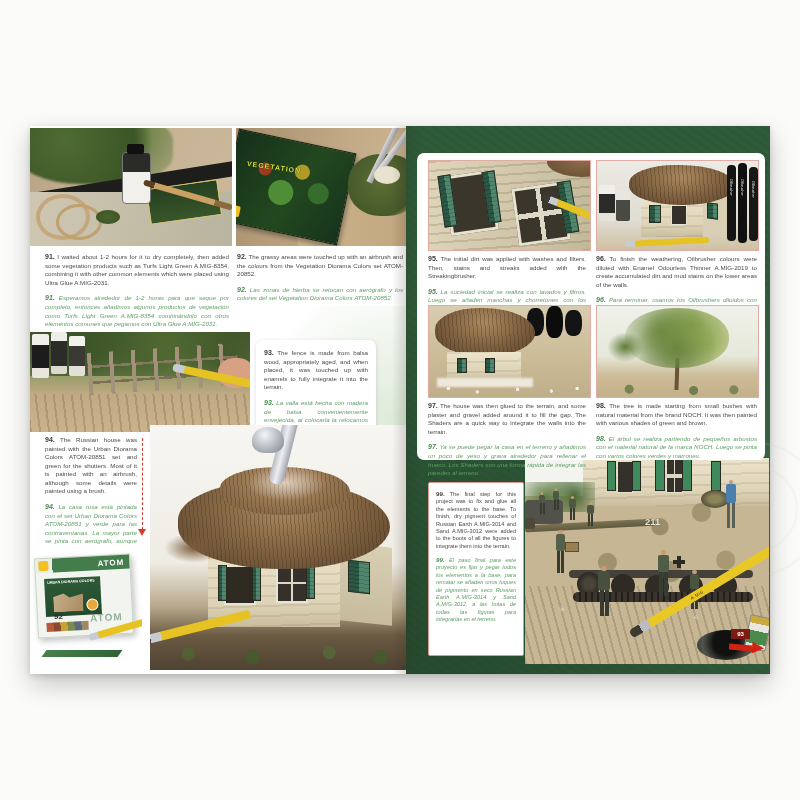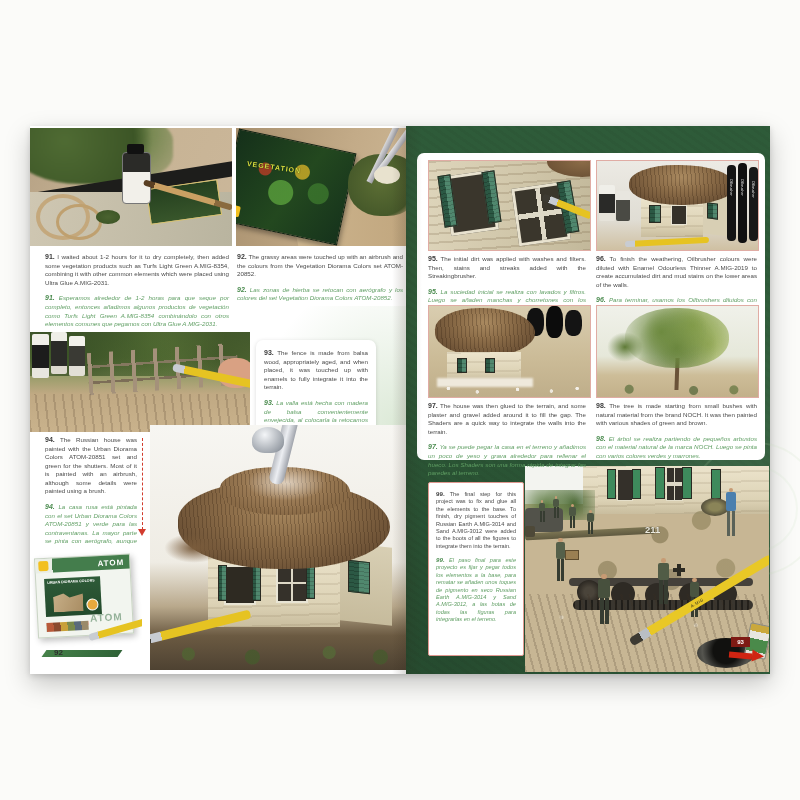--- a/index.html
+++ b/index.html
@@ -26,21 +26,21 @@
   .panel{position:absolute;left:11px;top:27px;width:348px;height:307px;background:#fff;border-radius:7px;z-index:4;}
   .ring{position:absolute;border-radius:50%;pointer-events:none;}
   .roof{position:absolute;border-radius:46% 54% 50% 50%;background:radial-gradient(ellipse at 50% 30%, #aa8a60 0%, #8a6b47 40%, #6d5236 75%, #57402a 100%);}
   .roof::after{content:"";position:absolute;inset:0;border-radius:inherit;background:repeating-linear-gradient(85deg, rgba(50,32,16,.28) 0 1px, transparent 1px 4px);}
   .wallface{background:linear-gradient(#ece4cc,#ddd3b6 70%,#c9bd9e);background-image:repeating-linear-gradient(178deg, rgba(110,90,60,.12) 0 2px, transparent 2px 10px),linear-gradient(#ece4cc,#ddd3b6 70%,#c9bd9e);}
   .shut{position:absolute;background:#3c7a5e;background-image:linear-gradient(90deg, rgba(0,0,0,.28) 50%, rgba(255,255,255,.10) 50%),repeating-linear-gradient(0deg, rgba(0,0,0,.20) 0 1px, transparent 1px 4px);border:1px solid #2a2a22;box-sizing:border-box;}
   .fig{position:absolute;display:flex;flex-direction:column;align-items:center;}
   .fhead{width:28%;aspect-ratio:1;border-radius:50%;background:#c79b74;}
   .fbody{width:64%;height:34%;border-radius:2px;background:#4d5743;}
   .flegs{width:50%;height:46%;background:linear-gradient(90deg,#363c31 42%,transparent 42% 58%,#363c31 58%);}
-  .p92{position:absolute;left:24px;top:522px;font-size:8px;font-weight:bold;color:#2e2e2e;z-index:6;}
+  .p92{position:absolute;left:24px;top:486px;font-size:8px;font-weight:bold;color:#2e2e2e;z-index:6;}
   .bar92{position:absolute;left:14px;top:524px;width:76px;height:7px;background:linear-gradient(100deg,#46824a,#2f6237);transform:skewX(-35deg);z-index:5;}
   .badge93{position:absolute;background:#7e1a14;color:#fff;font-size:6px;font-weight:bold;text-align:center;line-height:10px;z-index:8;}
   .dashline{position:absolute;left:112px;top:312px;width:0;height:92px;border-left:1.5px dashed #d23b2e;z-index:6;}
   .dasharrow{position:absolute;left:108px;top:403px;width:0;height:0;border-left:4.5px solid transparent;border-right:4.5px solid transparent;border-top:7px solid #d23b2e;z-index:6;}
 </style>
 </head>
 <body>
 
 <div class="canvas">
   <div class="spread">
@@ -230,21 +230,21 @@
         </div>
       </div>
 
       <div class="whitebox" style="left:22px;top:356px;width:94px;height:172px;border:1px solid #e09890;border-radius:2px;box-shadow:none;overflow:hidden;">
         <div class="step small" style="left:7px;top:7px;width:80px;">
           <p class="en"><span class="num">99.</span> <span>The final step for this project was to fix and glue all the elements to the base. To finish, dry pigment touches of Russian Earth A.MIG-3014 and Sand A.MIG-3012 were added to the boots of all the figures to integrate them into the terrain.</span></p>
           <p class="es"><span class="num">99.</span> <span>El paso final para este proyecto es fijar y pegar todos los elementos a la base, para rematar se añaden unos toques de pigmento en seco Russian Earth A.MIG-3014 y Sand A.MIG-3012, a las botas de todas las figuras para integrarlas en el terreno.</span></p>
         </div>
       </div>
 
-      <div class="ph" style="left:119px;top:340px;width:244px;height:206px;background:#c7b694;">
+      <div class="ph" style="left:119px;top:332px;width:244px;height:206px;background:#c7b694;">
         <div class="abs" style="left:0;top:0;width:66px;height:38px;background:#f3f4f0;"></div>
         <div class="abs wallface" style="left:58px;top:0;width:186px;height:48px;"></div>
         <div class="shut" style="left:82px;top:3px;width:9px;height:30px;background:#3e8a5c;"></div>
         <div class="abs" style="left:92px;top:3px;width:14px;height:30px;background:#34302a;border:1px solid #e5dfca;"></div>
         <div class="shut" style="left:107px;top:3px;width:9px;height:30px;background:#3e8a5c;"></div>
         <div class="shut" style="left:130px;top:1px;width:10px;height:32px;background:#3e8a5c;"></div>
         <div class="abs" style="left:141px;top:1px;width:15px;height:32px;background:#34302a;border:1px solid #e5dfca;background-image:linear-gradient(90deg,transparent 45%,#ddd8c6 45% 55%,transparent 55%),linear-gradient(0deg,transparent 45%,#ddd8c6 45% 55%,transparent 55%);"></div>
         <div class="shut" style="left:157px;top:1px;width:10px;height:32px;background:#3e8a5c;"></div>
         <div class="shut" style="left:186px;top:3px;width:10px;height:30px;background:#3e8a5c;"></div>
         <div class="abs" style="left:0;top:24px;width:70px;height:30px;background:radial-gradient(circle at 30% 55%, #5c7a40, transparent 65%),radial-gradient(circle at 70% 45%, #4a6834, transparent 60%);"></div>

